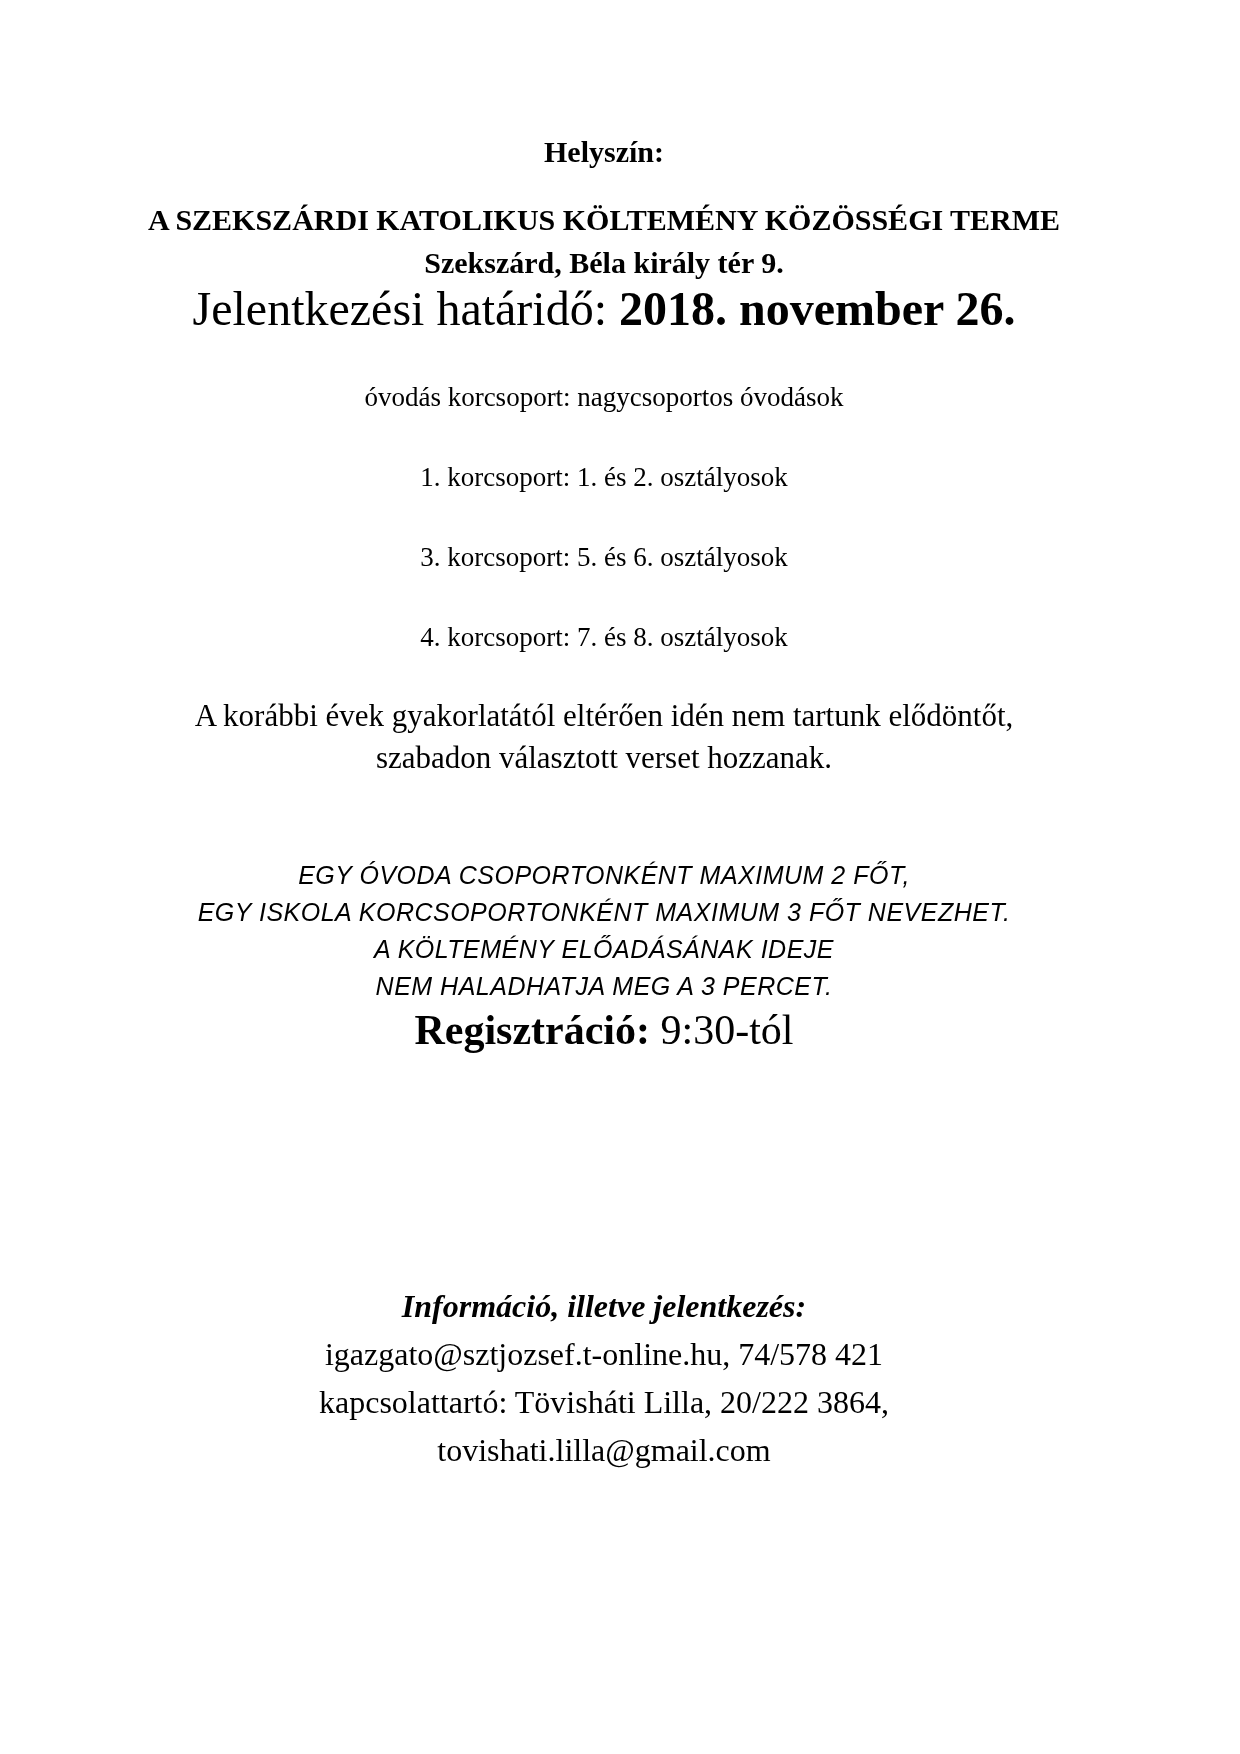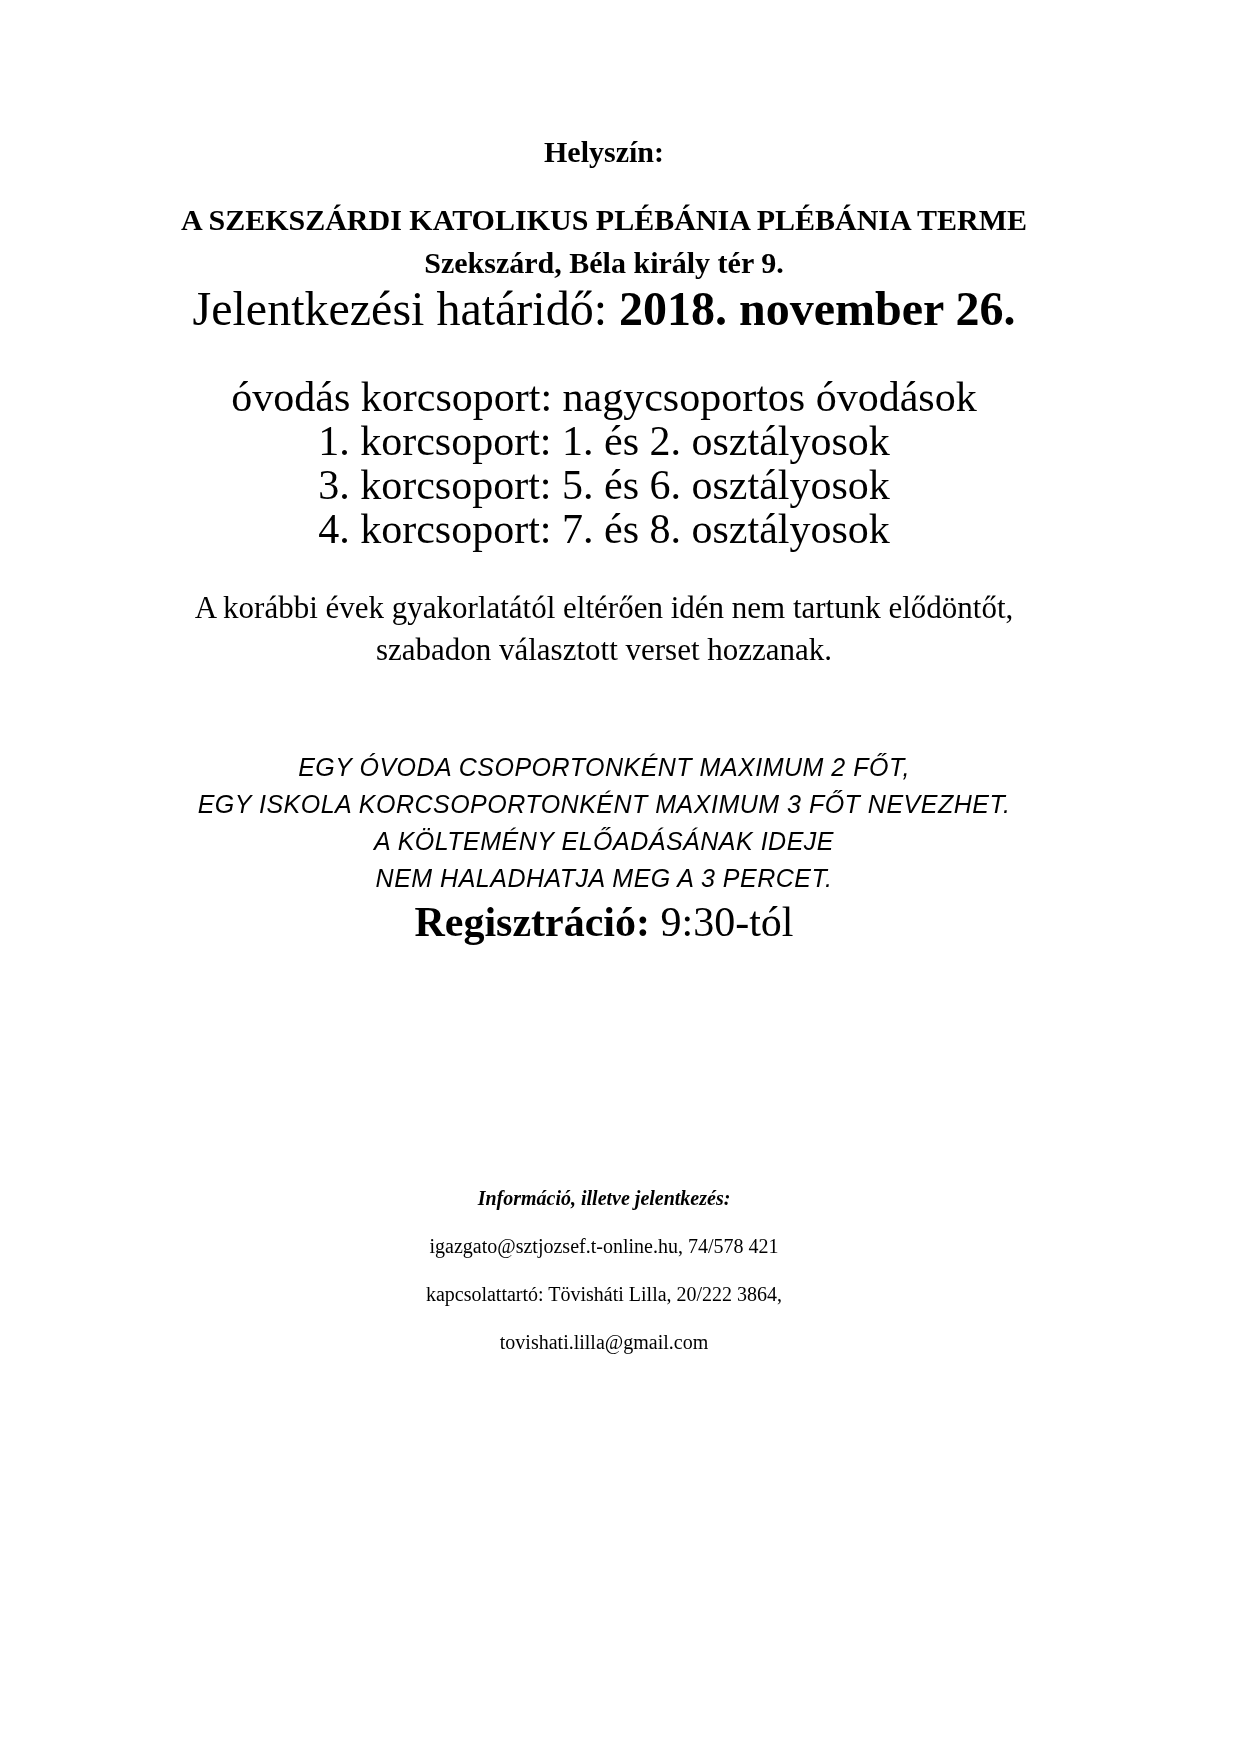--- a/index.html
+++ b/index.html
@@ -38,22 +38,23 @@
   }
   .deadline {
     margin-top: 76px;
     font-size: 48px;
     line-height: 50px;
   }
   .deadline strong { font-weight: bold; }
 
   .categories { margin-top: 41px; }
   .categories p {
-    font-size: 42px;
+    font-size: 27px;
     line-height: 44px;
+    margin-top: 36px;
   }
 
   .note { margin-top: 36px; }
   .note p {
     font-size: 31px;
     line-height: 42px;
   }
 
   .rules { margin-top: 78px; }
   .rules p {
@@ -67,37 +68,37 @@
 
   .registration {
     margin-top: 113px;
     font-size: 42px;
     line-height: 50px;
   }
   .registration strong { font-weight: bold; }
 
   .contact { margin-top: 227px; }
   .contact p {
-    font-size: 20px;
+    font-size: 32px;
     line-height: 48px;
   }
   .contact .contact-heading {
     font-weight: bold;
     font-style: italic;
   }
 </style>
 </head>
 <body>
 
 <div class="page">
 
   <p class="loc-label">Helyszín:</p>
 
   <div class="venue">
-    <p>A SZEKSZÁRDI KATOLIKUS PLÉBÁNIA PLÉBÁNIA TERME</p>
+    <p>A SZEKSZÁRDI KATOLIKUS KÖLTEMÉNY KÖZÖSSÉGI TERME</p>
     <p>Szekszárd, Béla király tér 9.</p>
   </div>
 
   <p class="deadline"><span>Jelentkezési határidő: </span><strong>2018. november 26.</strong></p>
 
   <div class="categories">
     <p>óvodás korcsoport: nagycsoportos óvodások</p>
     <p>1. korcsoport: 1. és 2. osztályosok</p>
     <p>3. korcsoport: 5. és 6. osztályosok</p>
     <p>4. korcsoport: 7. és 8. osztályosok</p>

